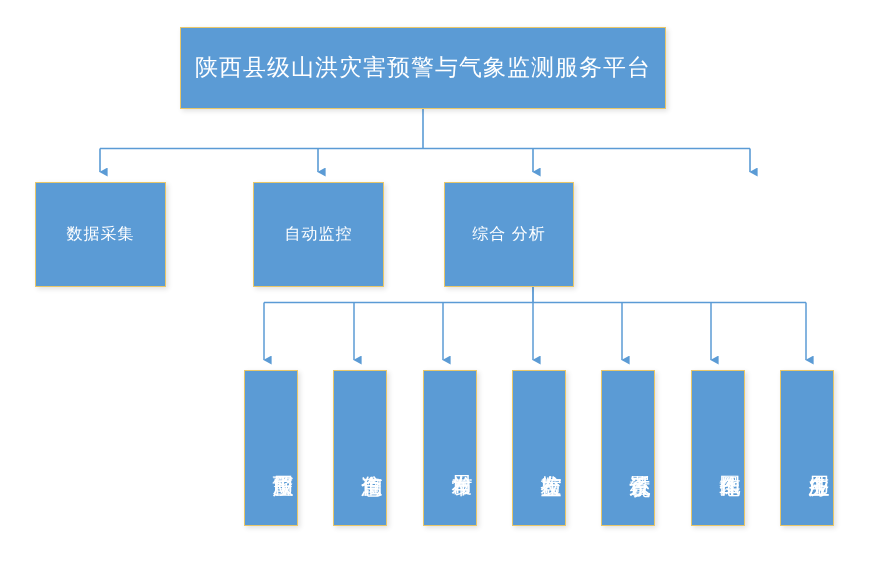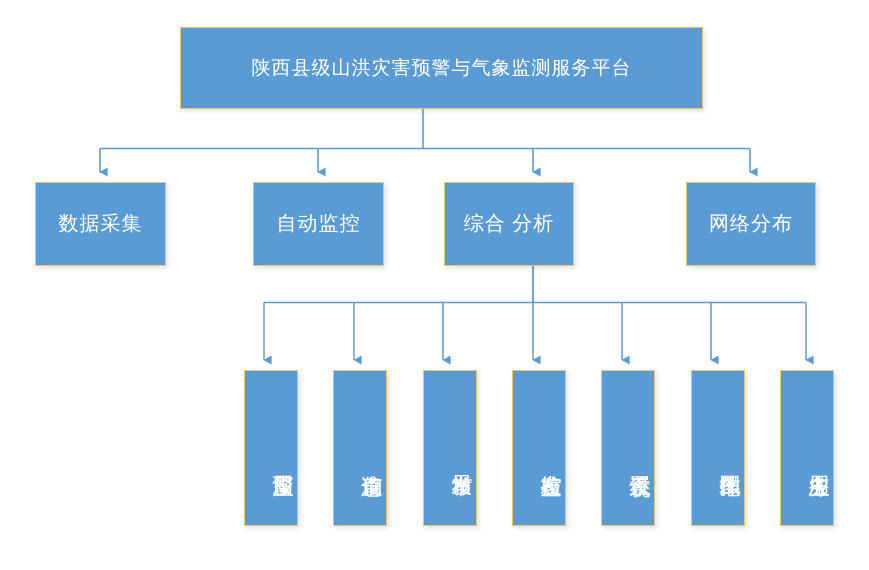--- a/index.html
+++ b/index.html
@@ -35,29 +35,29 @@
     align-items: center;
     justify-content: center;
     text-align: center;
     box-shadow: 2px 2px 5px rgba(0,0,0,0.12);
     line-height: 1.18;
     user-select: none;
   }
   .node.root {
     left: 180px;
     top: 27px;
-    width: 523px;
+    width: 486px;
     height: 82px;
-    font-size: 19px;
+    font-size: 23px;
     letter-spacing: 1px;
   }
   .node.lvl2 {
     top: 182px;
-    height: 84px;
-    font-size: 20px;
+    height: 105px;
+    font-size: 16px;
     letter-spacing: 1px;
   }
   .node.lvl3 {
     top: 370px;
     width: 54px;
     height: 156px;
     font-size: 21px;
     letter-spacing: 0px;
     writing-mode: vertical-rl;
     text-orientation: upright;
@@ -111,21 +111,20 @@
       <line x1="711" y1="302.5" x2="711" y2="360" stroke="#5B9BD5" stroke-width="1.5" marker-end="url(#arrowhead)"></line>
       <line x1="806" y1="302.5" x2="806" y2="360" stroke="#5B9BD5" stroke-width="1.5" marker-end="url(#arrowhead)"></line>
     </g>
   </svg>
 
   <div class="node root">陕西县级山洪灾害预警与气象监测服务平台</div>
 
   <div class="node lvl2 n-l2-0">数据采集</div>
   <div class="node lvl2 n-l2-1">自动监控</div>
   <div class="node lvl2 n-l2-2">综合 分析</div>
-  <div class="node lvl2 n-l2-3">网络分布</div>
 
   <div class="node lvl3 n-l3-0">预警应用</div>
   <div class="node lvl3 n-l3-1">信息查询</div>
   <div class="node lvl3 n-l3-2">日常发布</div>
   <div class="node lvl3 n-l3-3">发布监控</div>
   <div class="node lvl3 n-l3-4">系统设置</div>
   <div class="node lvl3 n-l3-5">地图操作</div>
   <div class="node lvl3 n-l3-6">业务应用</div>
 
 </div>

